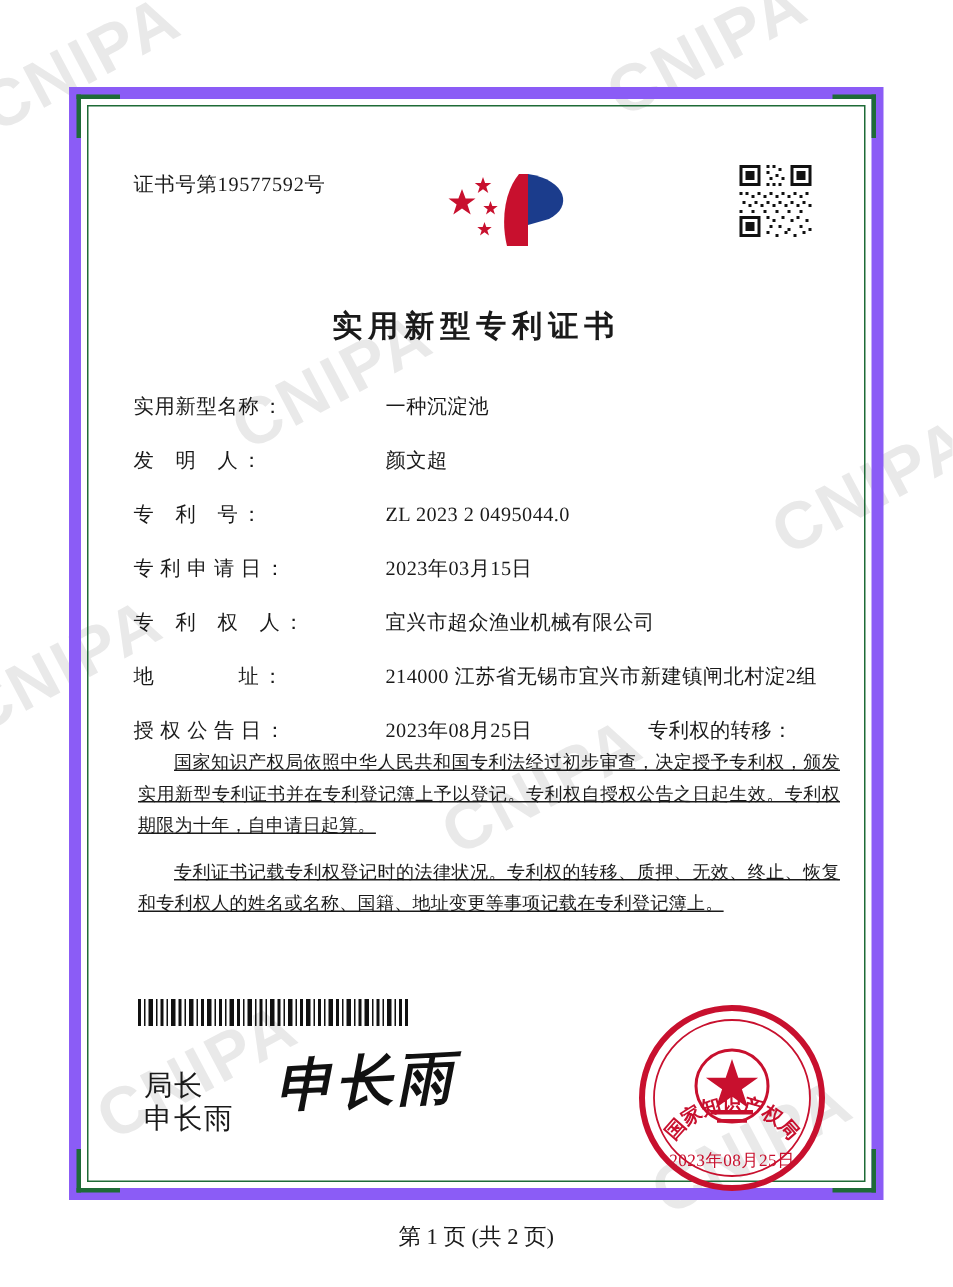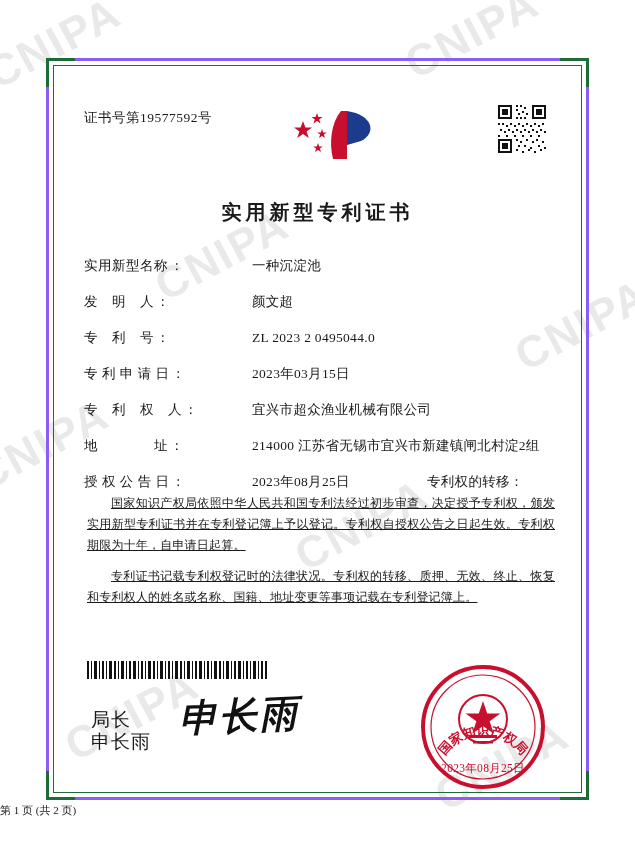--- a/index.html
+++ b/index.html
@@ -42,21 +42,21 @@
   .wm7 { left: 60px;   top: 690px; }
   .wm8 { left: 430px;  top: 740px; }
 
   
   .cert {
     position: absolute;
     left: 46px;
     top: 58px;
     width: 543px;
     height: 742px;
-    border: 3px solid #8b5cf6;
+    border: 8px solid #8b5cf6;
     box-sizing: border-box;
     z-index: 1;
   }
   .cert-inner {
     position: absolute;
     inset: 4px;
     border: 1px solid #1e6b37;
     box-sizing: border-box;
   }
   .corner {
@@ -208,22 +208,23 @@
     color: #c8102e;
     font-size: 11.5px;
     letter-spacing: 0.3px;
   }
 
   
   .footer {
     position: absolute;
     left: 0;
     right: 0;
-    bottom: 40px;
-    font-size: 11px;
+    bottom: 24px;
+    text-align: center;
+    font-size: 15px;
     color: #1a1a1a;
     z-index: 2;
   }
 </style>
 </head>
 <body>
 
 <div class="watermark-layer">
   <div class="wm wm1">CNIPA</div>
   <div class="wm wm2">CNIPA</div>

